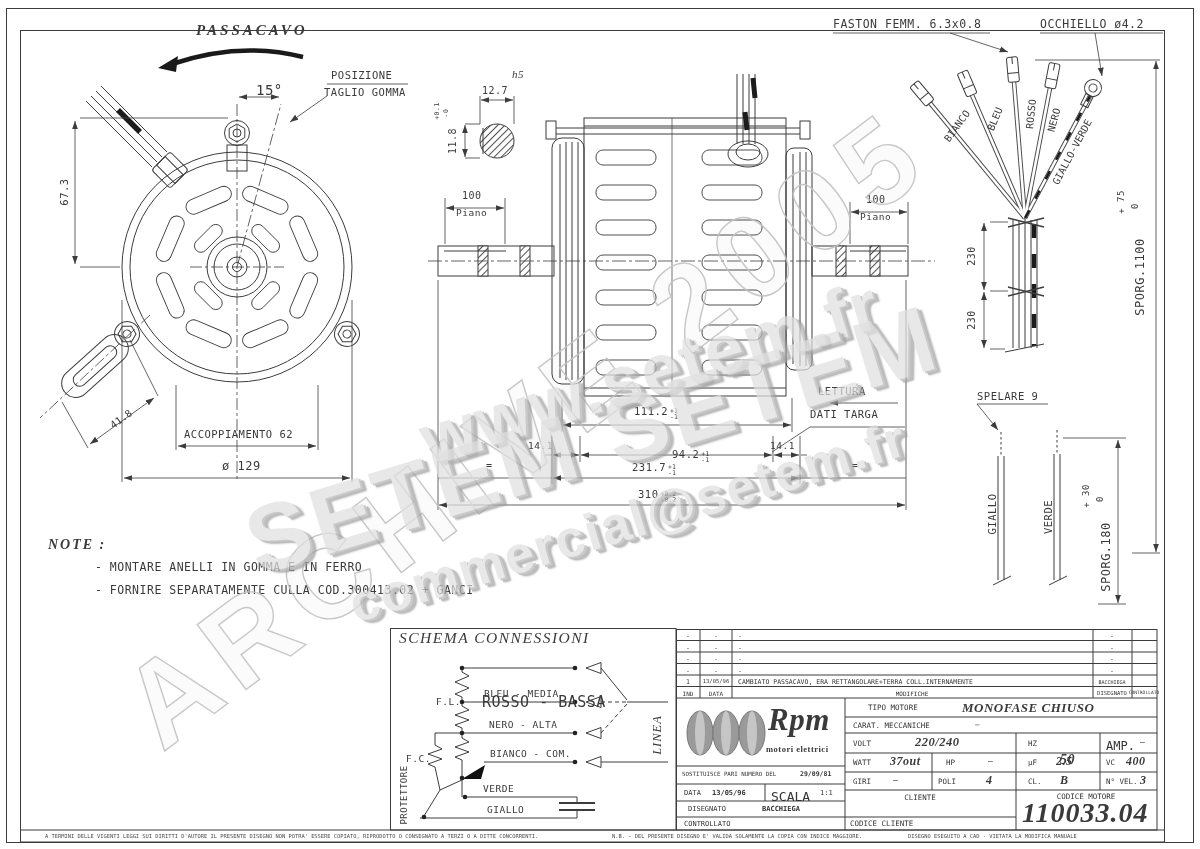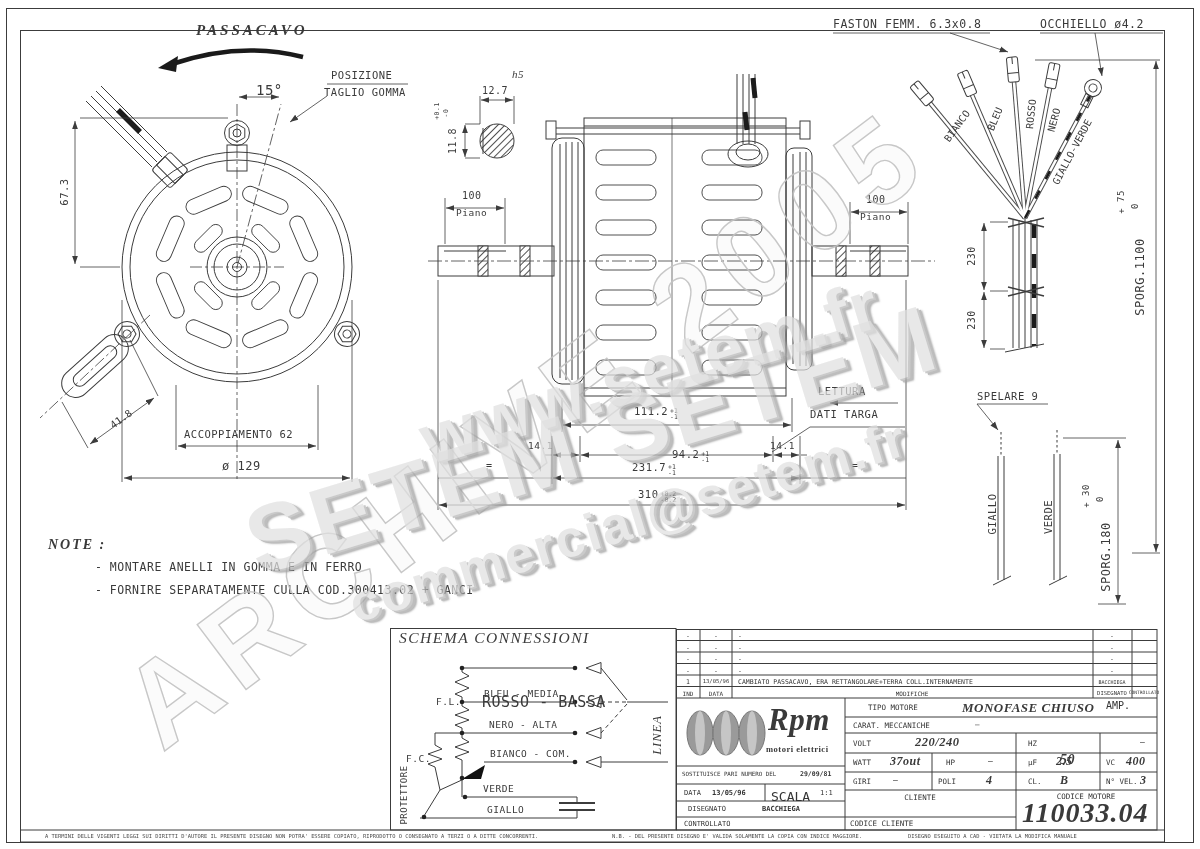--- a/index.html
+++ b/index.html
@@ -562,21 +562,21 @@
 <div class="tl" style="left:684px;top:820px;font-size:7px;">CONTROLLATO</div>
 
 <div class="tl" style="left:868px;top:703px;font-size:7.5px;">TIPO MOTORE</div>
 <div class="lb ser bold" style="left:962px;top:700px;font-size:13px;">MONOFASE CHIUSO</div>
 <div class="tl" style="left:853px;top:721px;font-size:7.5px;">CARAT. MECCANICHE</div>
 <div class="tl" style="left:975px;top:720px;font-size:7.5px;">—</div>
 <div class="tl" style="left:853px;top:739px;font-size:7.5px;">VOLT</div>
 <div class="lb ser bold" style="left:915px;top:735px;font-size:12.5px;">220/240</div>
 <div class="tl" style="left:1028px;top:739px;font-size:7.5px;">HZ</div>
 <div class="lb ser bold" style="left:1060px;top:752px;font-size:14px;">50</div>
-<div class="tl" style="left:1106px;top:700px;font-size:10px;text-align:center;">AMP.</div>
+<div class="tl" style="left:1106px;top:739px;font-size:12px;text-align:center;">AMP.</div>
 <div class="tl" style="left:1140px;top:738px;font-size:8px;">—</div>
 <div class="tl" style="left:853px;top:758px;font-size:7.5px;">WATT</div>
 <div class="lb ser bold" style="left:890px;top:754px;font-size:12px;">37out</div>
 <div class="tl" style="left:938px;top:758px;font-size:7.5px;margin-left:8px;">HP</div>
 <div class="tl" style="left:988px;top:757px;font-size:8px;">—</div>
 <div class="tl" style="left:1028px;top:758px;font-size:7.5px;">µF</div>
 <div class="lb ser bold" style="left:1056px;top:754px;font-size:12px;">2.5</div>
 <div class="tl" style="left:1106px;top:758px;font-size:7.5px;">VC</div>
 <div class="lb ser bold" style="left:1126px;top:754px;font-size:12px;">400</div>
 <div class="tl" style="left:853px;top:777px;font-size:7.5px;">GIRI</div>

